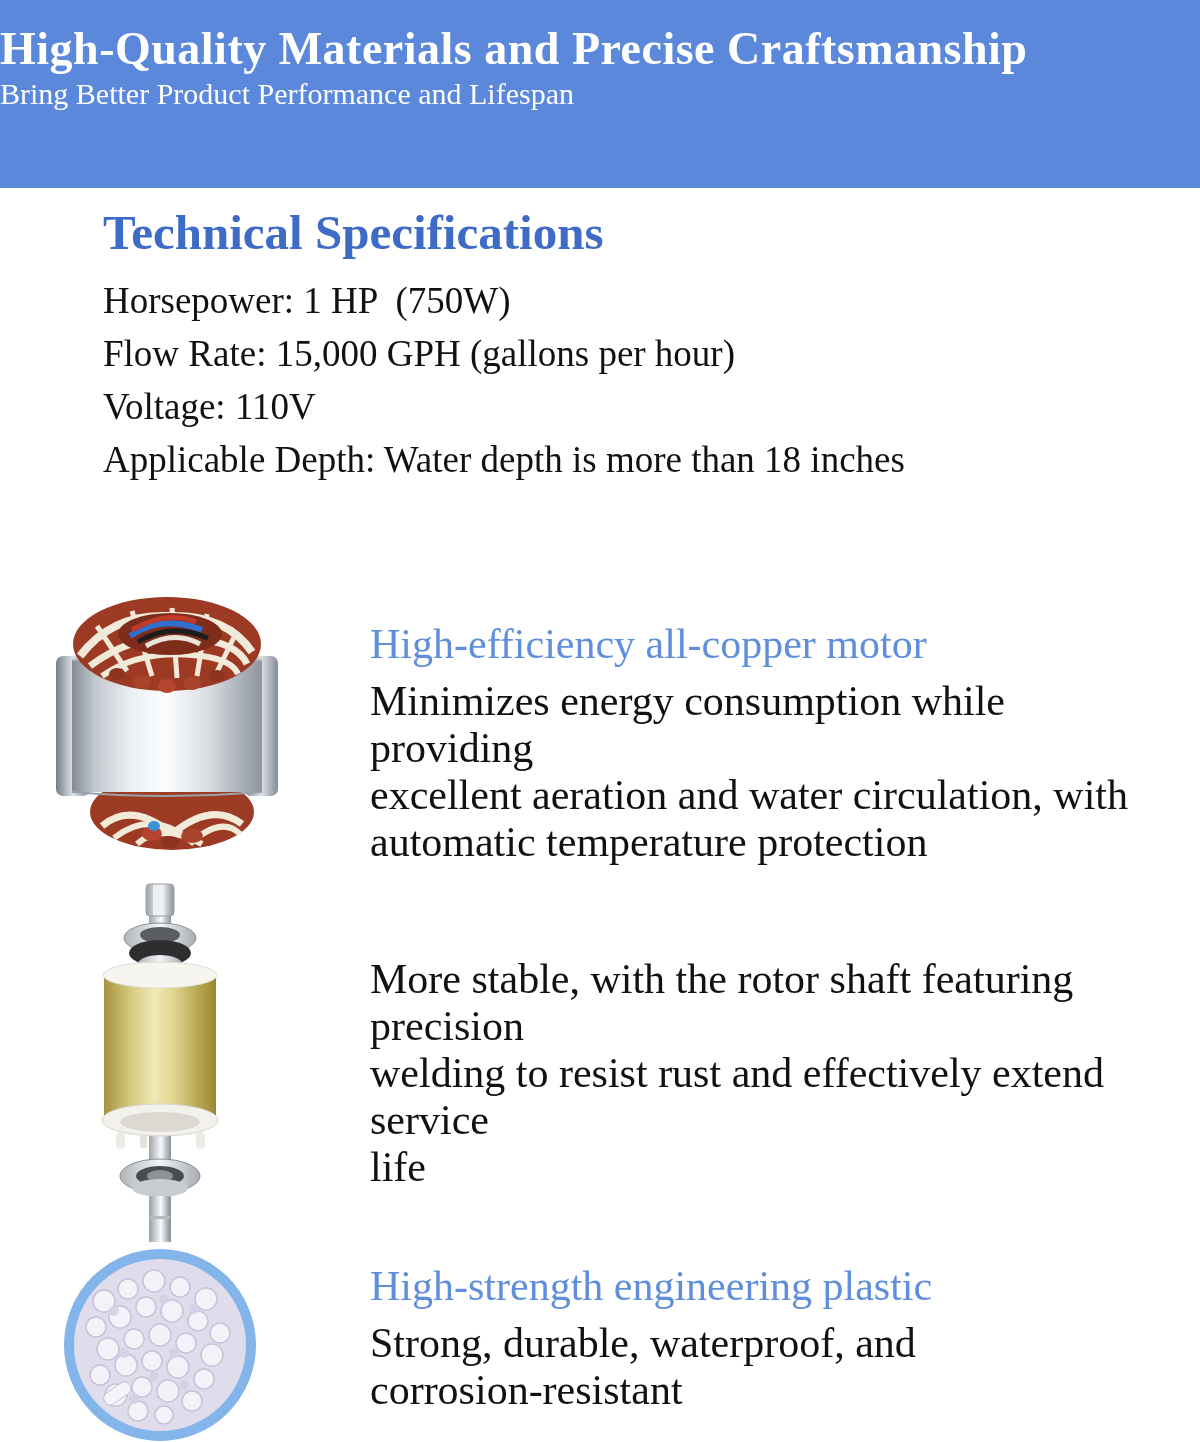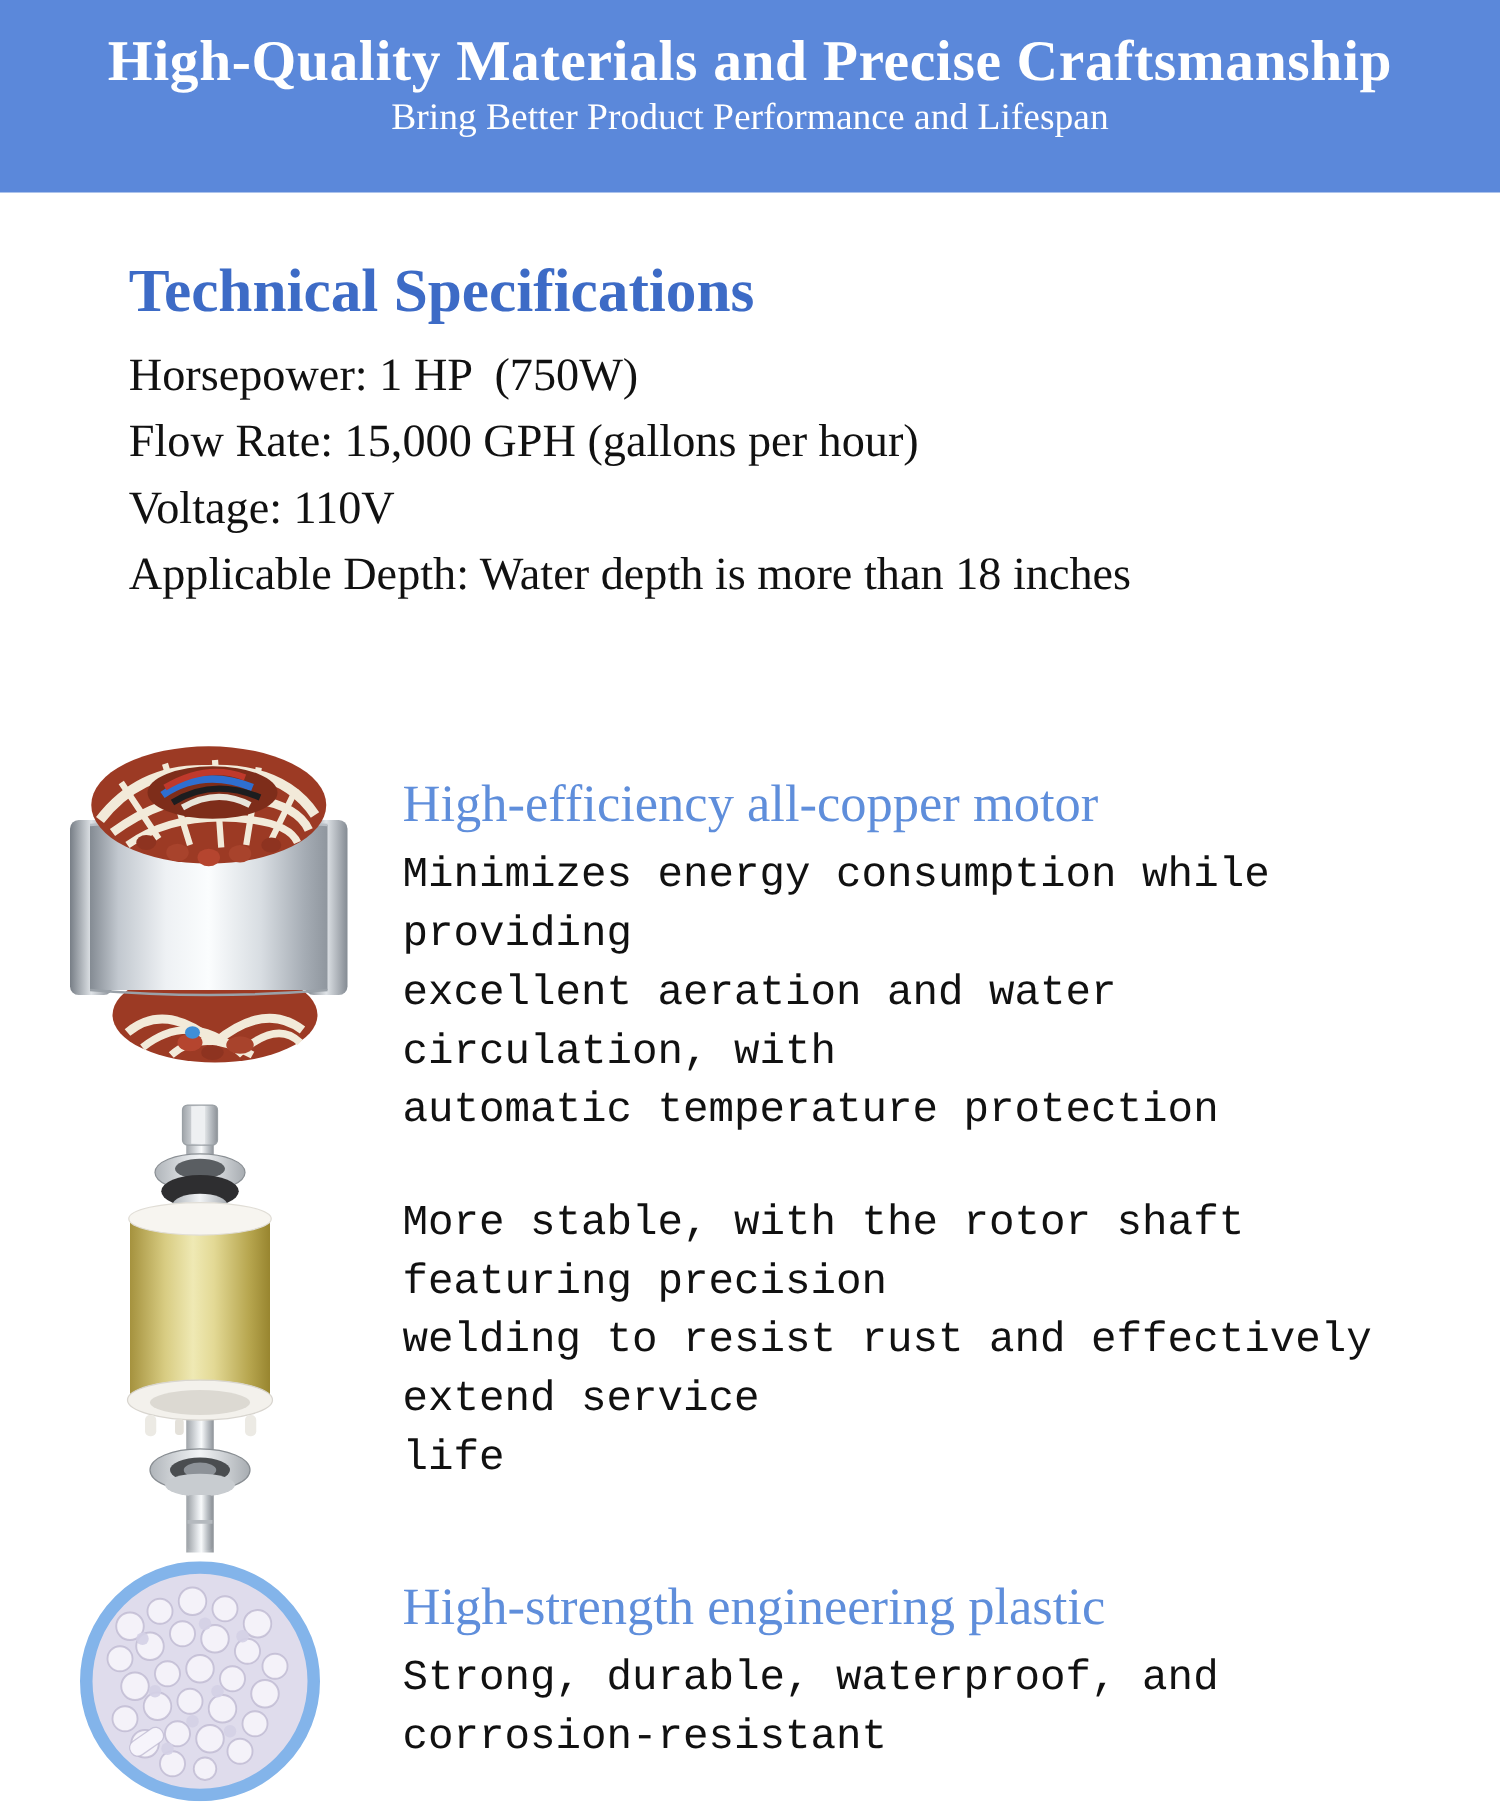--- a/index.html
+++ b/index.html
@@ -1,22 +1,22 @@
 <!DOCTYPE html>
 <html><head>
 <meta charset="utf-8">
 <style>
   html,body{margin:0;padding:0;}
   body{
     width:1200px;height:1442px;position:relative;background:#ffffff;
     font-family:"Liberation Serif", serif;overflow:hidden;
   }
   .banner{
-    position:absolute;left:0;top:0;width:1200px;height:154px;
-    background:#5b88da;color:#ffffff;text-align:center;
+    position:absolute;left:0;top:0;width:1200px;height:188px;
+    background:#5b88da;color:#ffffff;text-align:left;
   }
   .banner-title{
     padding-top:24px;font-size:46px;font-weight:bold;line-height:1.1;
     letter-spacing:0.5px;
   }
   .banner-subtitle{
     font-size:30px;font-weight:normal;line-height:1.15;margin-top:2px;
   }
   .specs{position:absolute;left:62px;top:202px;width:1080px;margin-left:41px;}
   .specs-heading{
@@ -24,32 +24,31 @@
     line-height:62px;
   }
   .specs-list{
     list-style:none;margin:0;padding:0;font-size:37px;line-height:53px;
     color:#111111;white-space:pre-wrap;
   }
   .feature-img{position:absolute;}
   .f1-img{left:42px;top:586px;width:250px;height:282px;}
   .f2-img{left:44px;top:880px;width:230px;height:364px;}
   .f3-img{left:64px;top:1249px;width:192px;height:192px;}
-  .feature-text{position:absolute;}
+  .feature-text{position:absolute;margin-left:48px;}
   .f1-text{left:322px;top:620px;width:770px;}
   .f2-text{left:322px;top:956px;width:830px;}
   .f3-text{left:322px;top:1262px;width:660px;}
   .feature-heading{
     margin:0 0 10px 0;font-size:42px;font-weight:normal;color:#5f8edb;
     line-height:48px;
   }
   .feature-body{
-    margin:0;font-size:34px;line-height:47px;color:#111111;
+    margin:0;font-size:42px;line-height:47px;color:#111111;
     white-space:pre-line;
-    font-family:Liberation Mono, monospace;
   }
 </style>
 </head>
 <body>
 
 <div class="page">
 
   <header class="banner">
     <div class="banner-title">High-Quality Materials and Precise Craftsmanship</div>
     <div class="banner-subtitle">Bring Better Product Performance and Lifespan</div>

